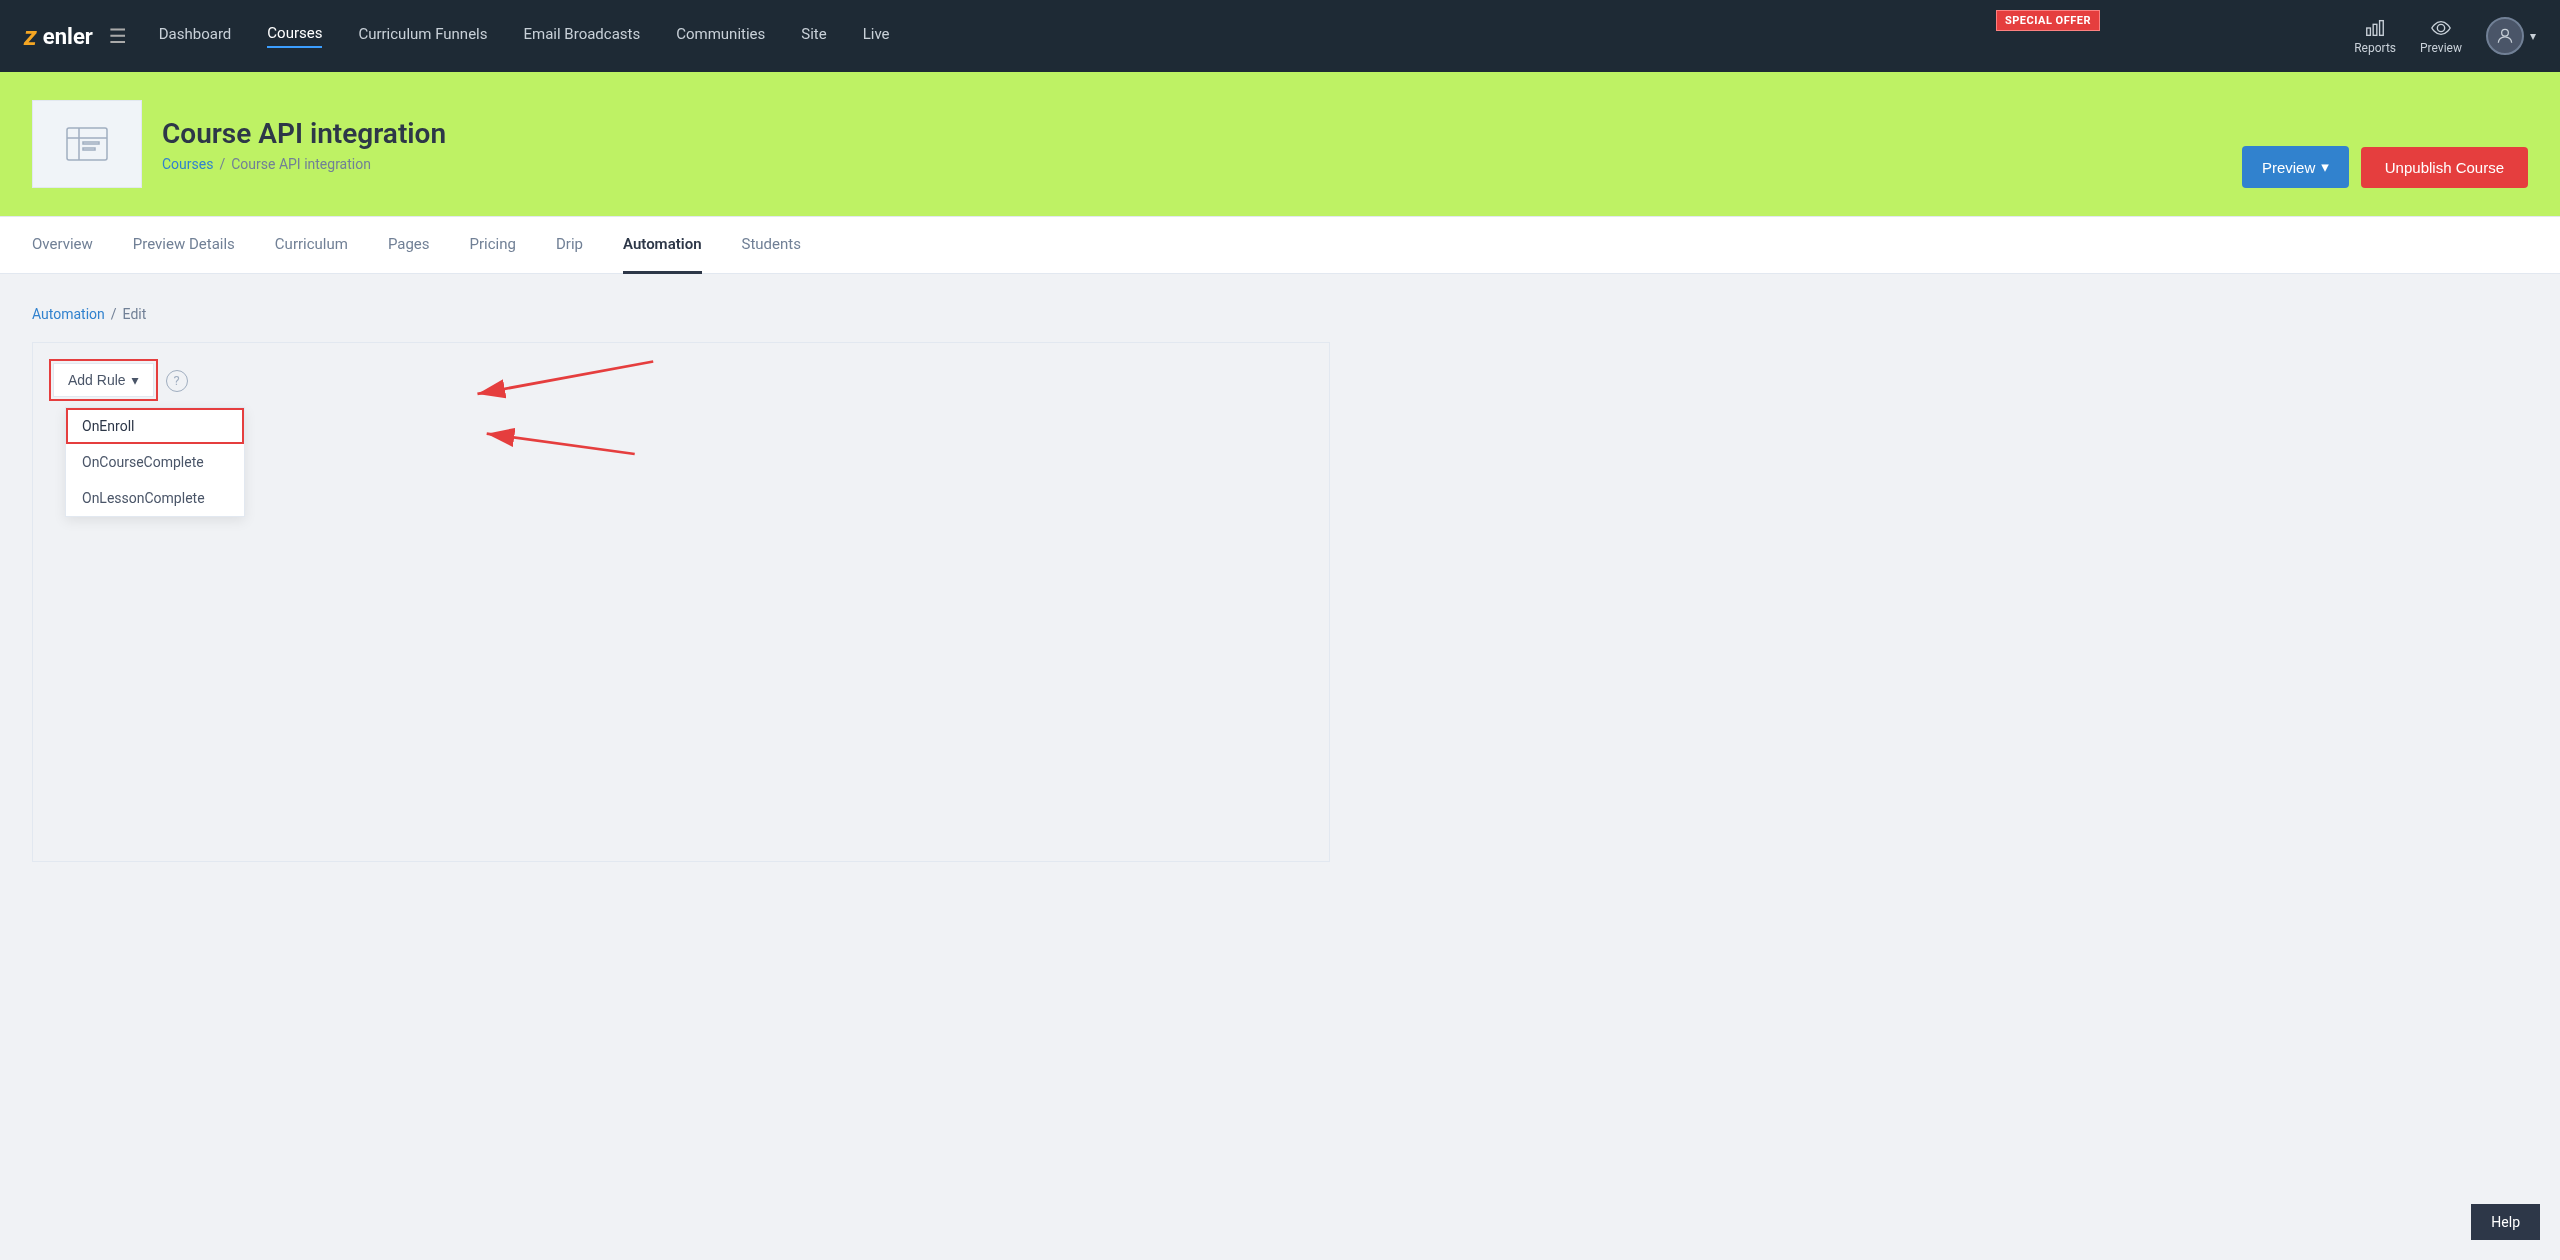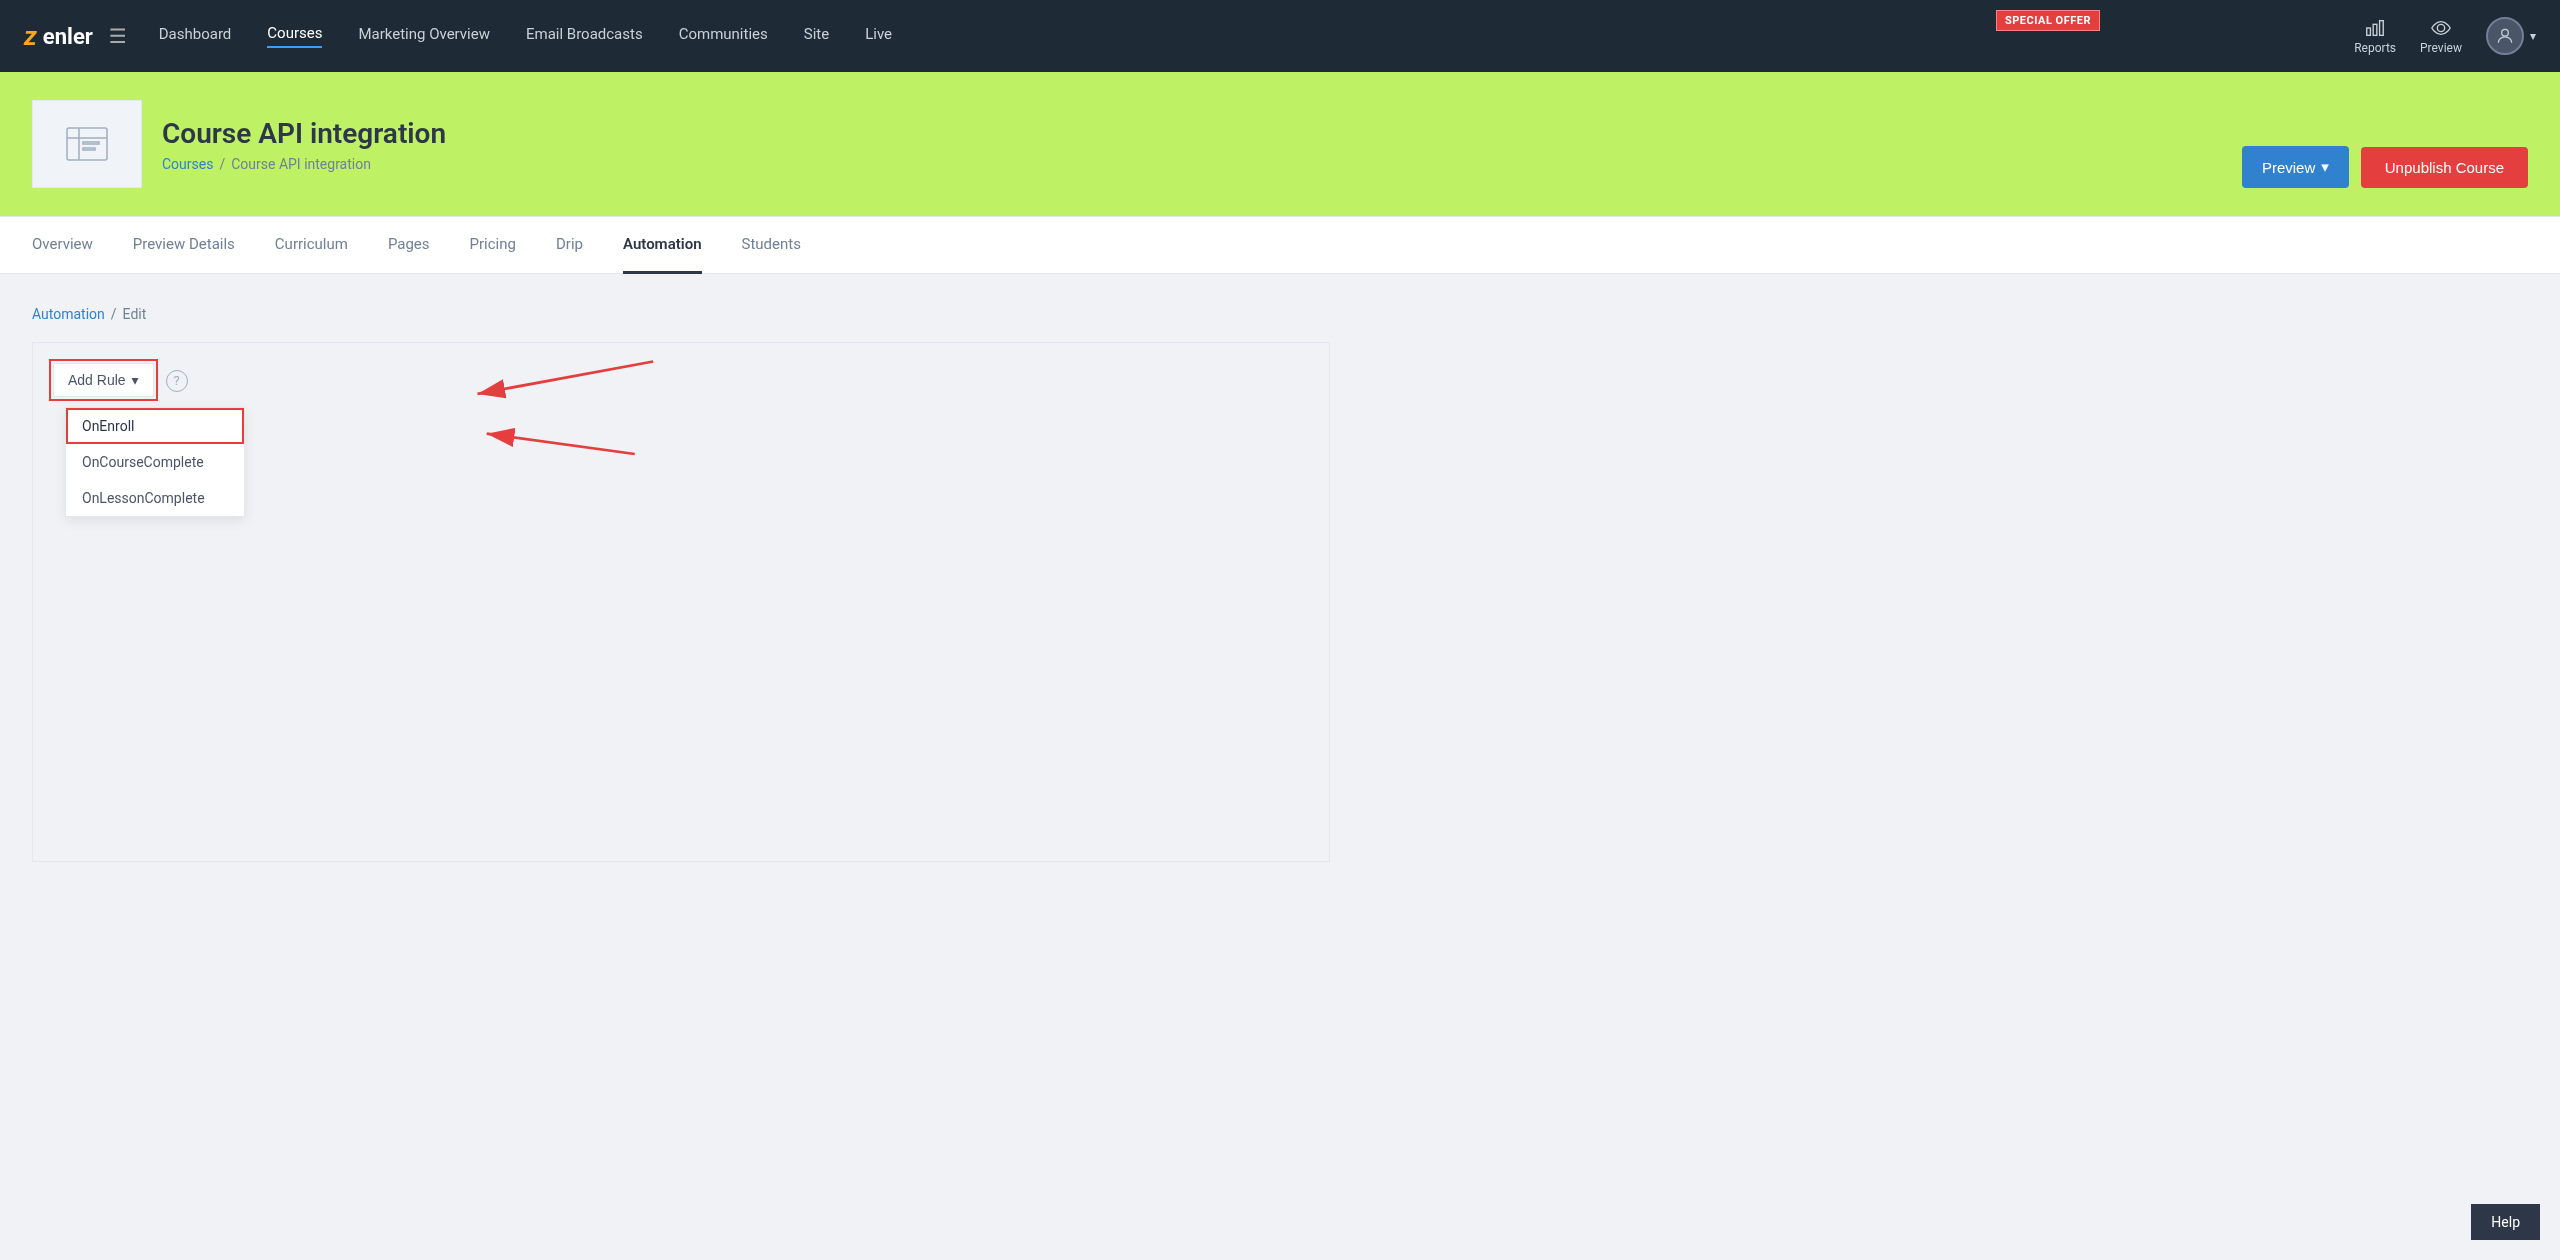--- a/index.html
+++ b/index.html
@@ -305,21 +305,21 @@
   <div class="logo-area">
     <div class="logo-text">
       <span class="logo-z">z</span>
         <span class="logo-zenler">enler</span>
     </div>
     <span class="hamburger">☰</span>
   </div>
   <div class="nav-links">
     <a class="nav-link">Dashboard</a>
     <a class="nav-link active">Courses</a>
-    <a class="nav-link">Marketing Overview</a>
+    <a class="nav-link">Curriculum Funnels</a>
     <a class="nav-link">Email Broadcasts</a>
     <a class="nav-link">Communities</a>
     <a class="nav-link">Site</a>
     <a class="nav-link">Live</a>
   </div>
   <div class="special-offer-badge">SPECIAL OFFER</div>
   <div class="nav-right">
     <div class="nav-icon-group">
       <svg viewBox="0 0 24 24">
           <rect x="3" y="12" width="4" height="8"></rect>

